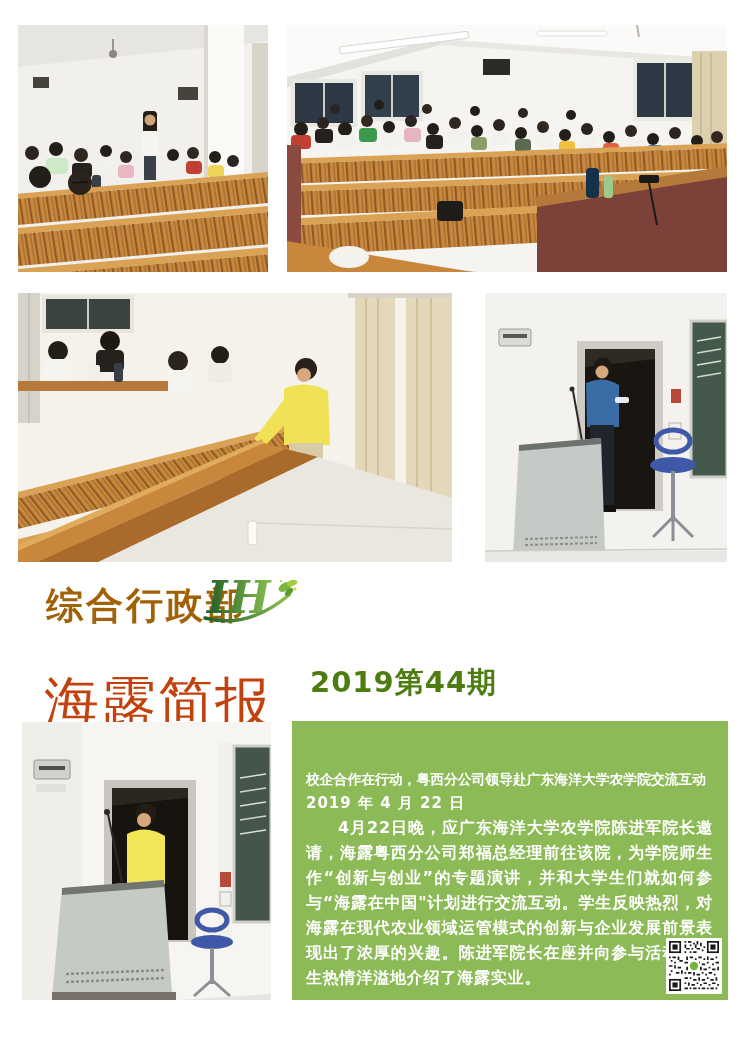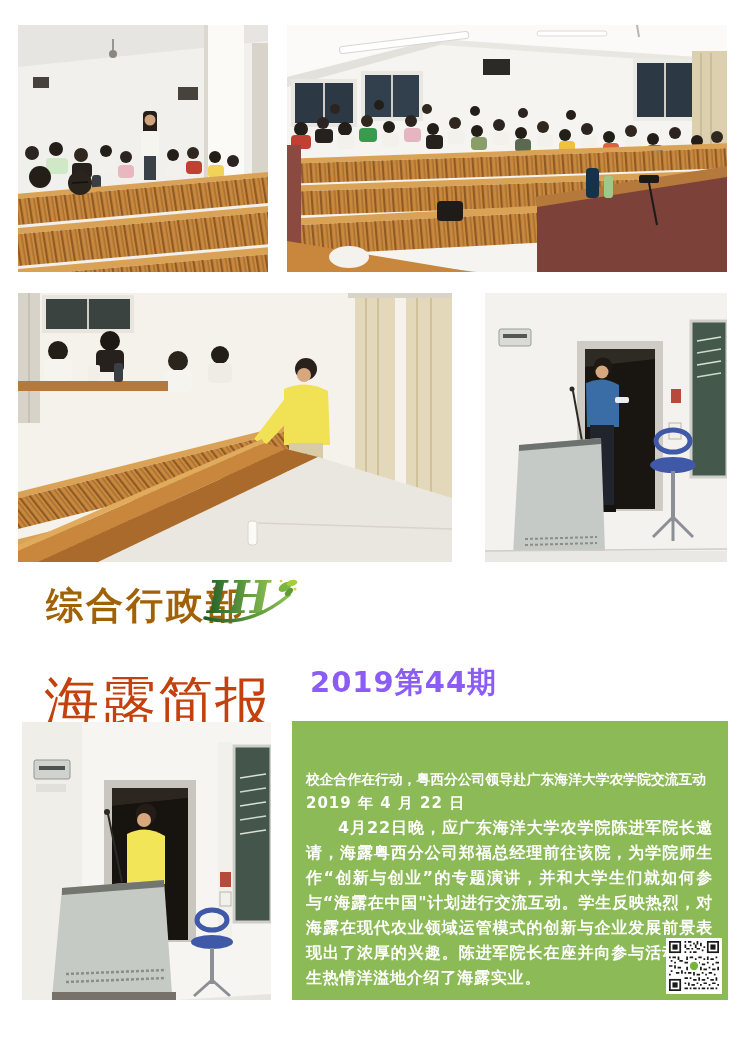--- a/index.html
+++ b/index.html
@@ -7,21 +7,21 @@
   .page {
     position:relative; width:740px; height:1047px; background:#ffffff;
     font-family:"DejaVu Sans", sans-serif; overflow:hidden; margin:0 auto;
   }
   .photo { position:absolute; overflow:hidden; background:#f2f0ec; }
   .photo svg { display:block; }
 
   .dept   { position:absolute; left:46px;  top:581px; font-size:37px; font-weight:bold; color:#a16207; letter-spacing:3px; }
   .logo   { position:absolute; left:201px; top:573px; width:98px; height:56px; }
   .title  { position:absolute; left:44px;  top:624px; font-size:55px; font-weight:normal; color:#c2410c; letter-spacing:2px;margin-top:42px; }
-  .issue  { position:absolute; left:310px; top:663px; font-size:29px; font-weight:bold; color:#8b5cf6; letter-spacing:1px; }
+  .issue  { position:absolute; left:310px; top:663px; font-size:29px; font-weight:bold; color:#4d7c0f; letter-spacing:1px; }
 
   .bulletin-box {
     position:absolute; left:292px; top:721px; width:436px; height:279px;
     background:#8cba56; color:#ffffff; padding:13px 15px 10px 14px;
   }
   .headline  { font-size:13.8px; font-weight:bold; line-height:24px; white-space:nowrap;margin-top:33px; }
   .dateline  { font-size:15px;   font-weight:bold; line-height:24px; letter-spacing:1px; }
   .body-text { font-size:16px;   font-weight:700;  line-height:25px; letter-spacing:0.8px;
                text-indent:2em; text-align:justify; }
   .website   { position:absolute; right:80px; bottom:9px; font-size:23px; font-weight:bold; letter-spacing:0.5px; }

